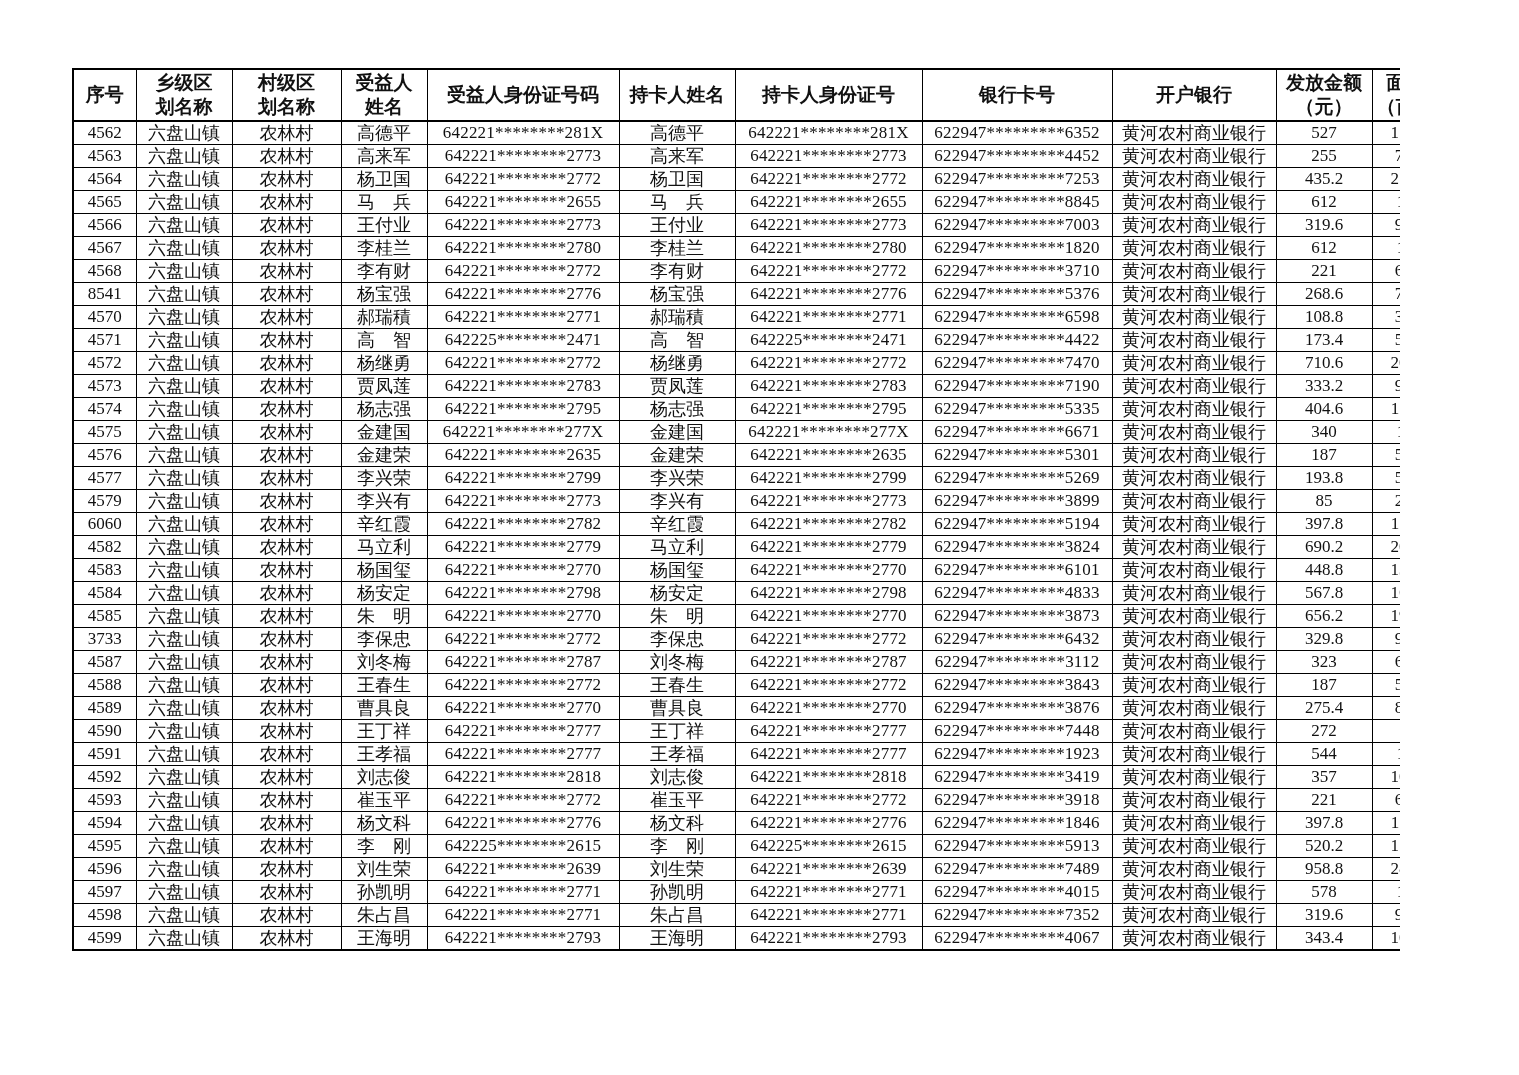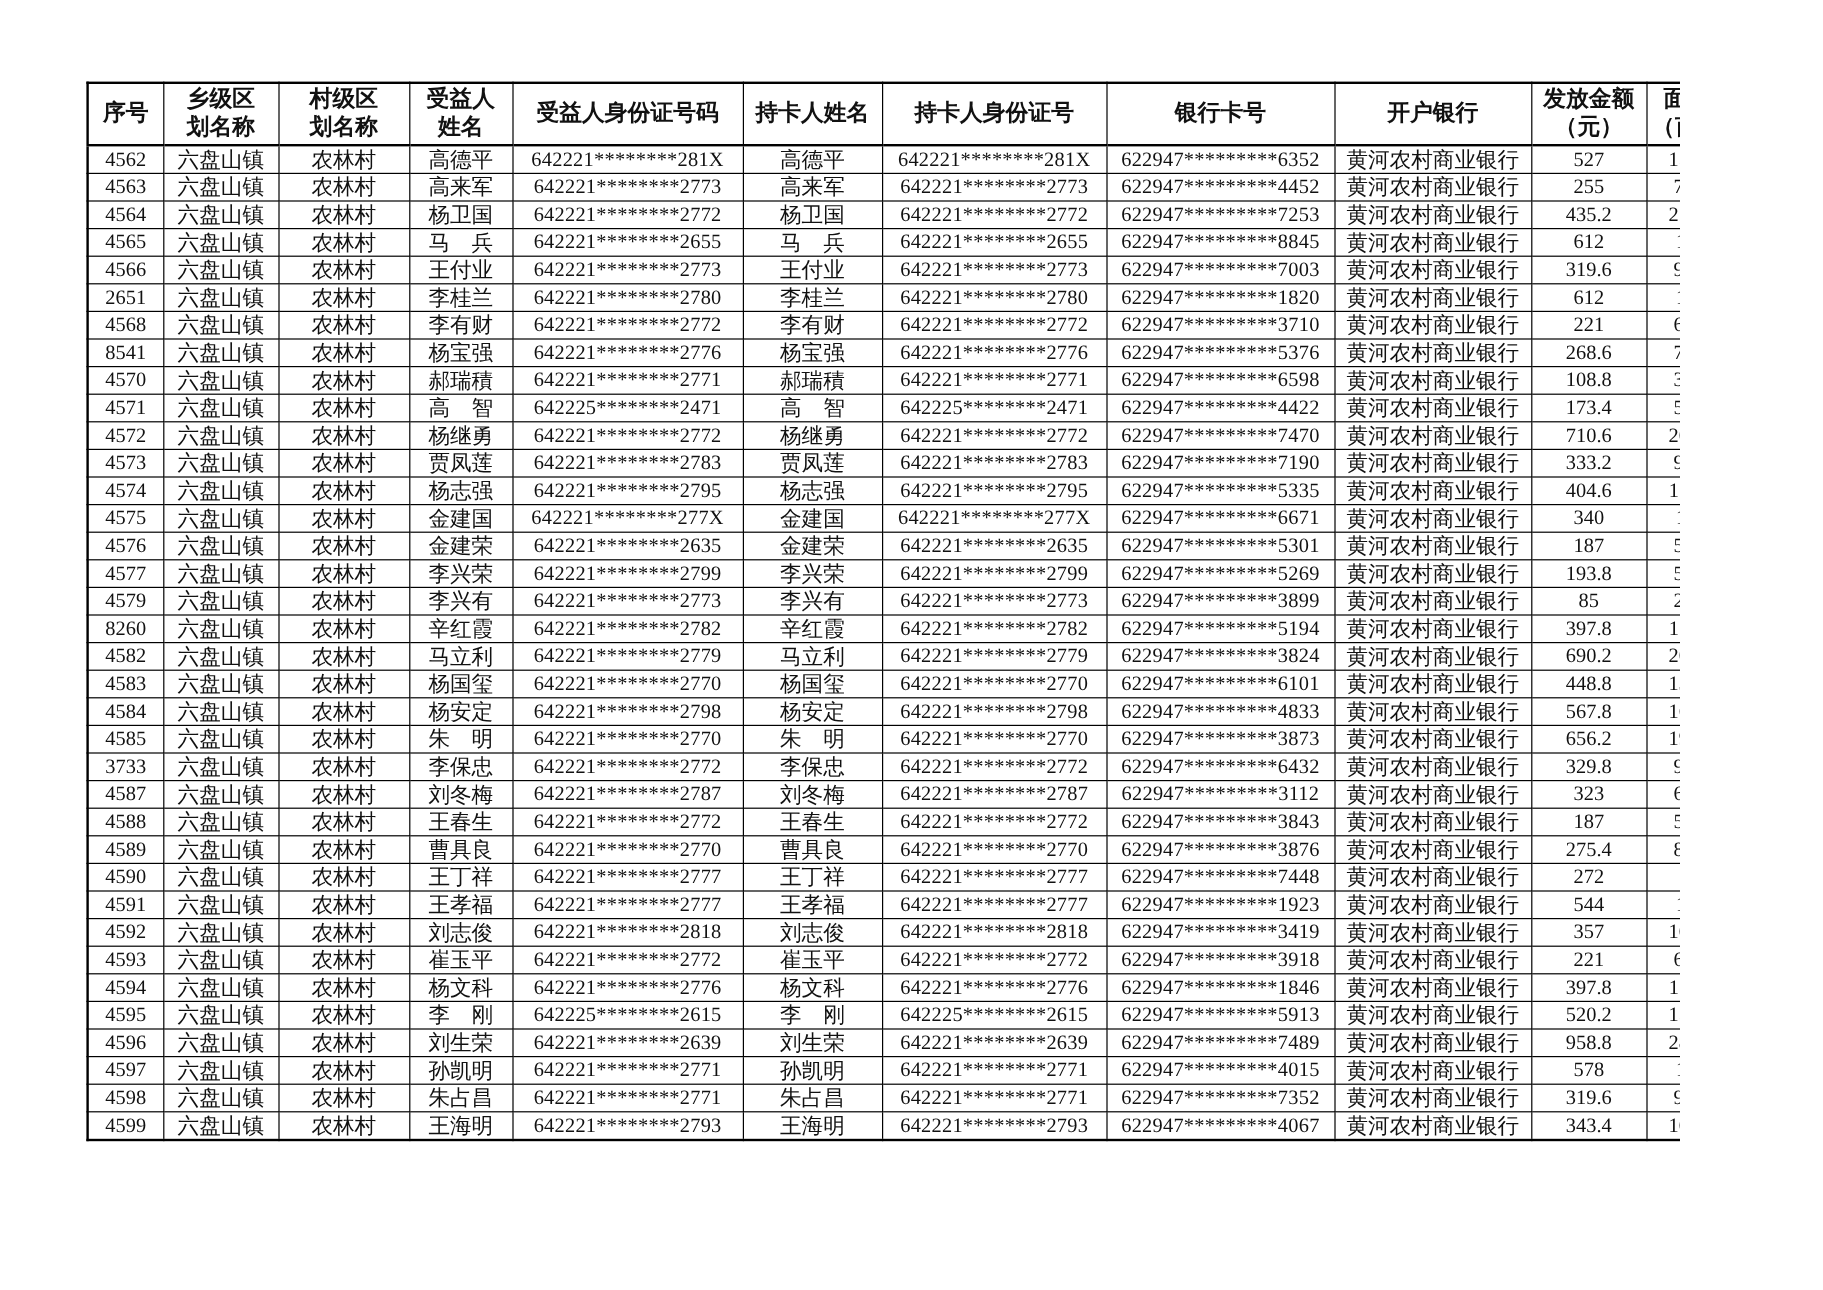--- a/index.html
+++ b/index.html
@@ -128,21 +128,21 @@
           <td class="col-name">王付业</td>
           <td class="col-id_number">642221********2773</td>
           <td class="col-card_name">王付业</td>
           <td class="col-card_id">642221********2773</td>
           <td class="col-bank_card">622947*********7003</td>
           <td class="col-bank">黄河农村商业银行</td>
           <td class="col-amount">319.6</td>
           <td class="col-area">9.4</td>
         </tr>
         <tr>
-          <td class="col-seq">2651</td>
+          <td class="col-seq">4567</td>
           <td class="col-township">六盘山镇</td>
           <td class="col-village">农林村</td>
           <td class="col-name">李桂兰</td>
           <td class="col-id_number">642221********2780</td>
           <td class="col-card_name">李桂兰</td>
           <td class="col-card_id">642221********2780</td>
           <td class="col-bank_card">622947*********1820</td>
           <td class="col-bank">黄河农村商业银行</td>
           <td class="col-amount">612</td>
           <td class="col-area">18</td>
@@ -284,21 +284,21 @@
           <td class="col-name">李兴有</td>
           <td class="col-id_number">642221********2773</td>
           <td class="col-card_name">李兴有</td>
           <td class="col-card_id">642221********2773</td>
           <td class="col-bank_card">622947*********3899</td>
           <td class="col-bank">黄河农村商业银行</td>
           <td class="col-amount">85</td>
           <td class="col-area">2.5</td>
         </tr>
         <tr>
-          <td class="col-seq">8260</td>
+          <td class="col-seq">6060</td>
           <td class="col-township">六盘山镇</td>
           <td class="col-village">农林村</td>
           <td class="col-name">辛红霞</td>
           <td class="col-id_number">642221********2782</td>
           <td class="col-card_name">辛红霞</td>
           <td class="col-card_id">642221********2782</td>
           <td class="col-bank_card">622947*********5194</td>
           <td class="col-bank">黄河农村商业银行</td>
           <td class="col-amount">397.8</td>
           <td class="col-area">11.7</td>

